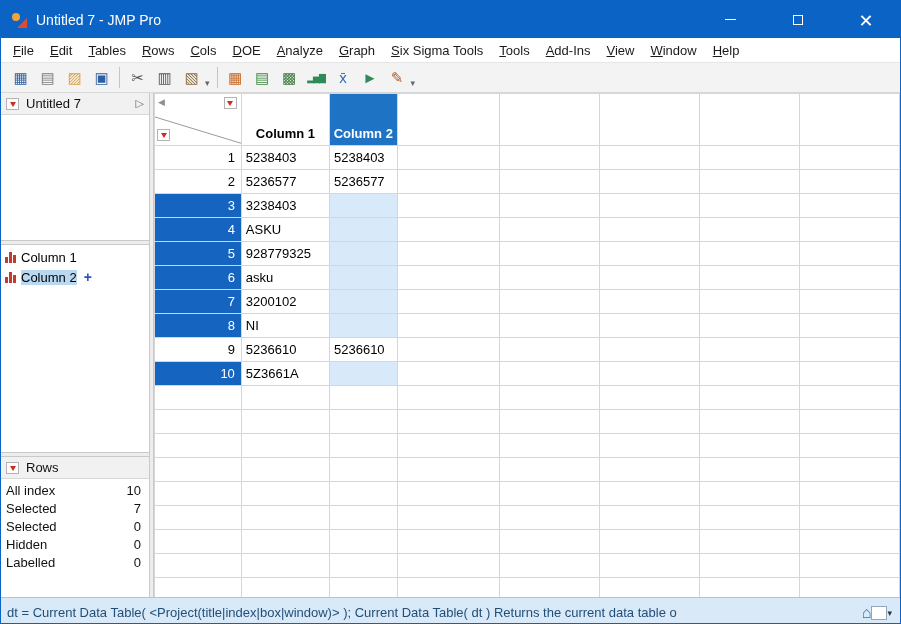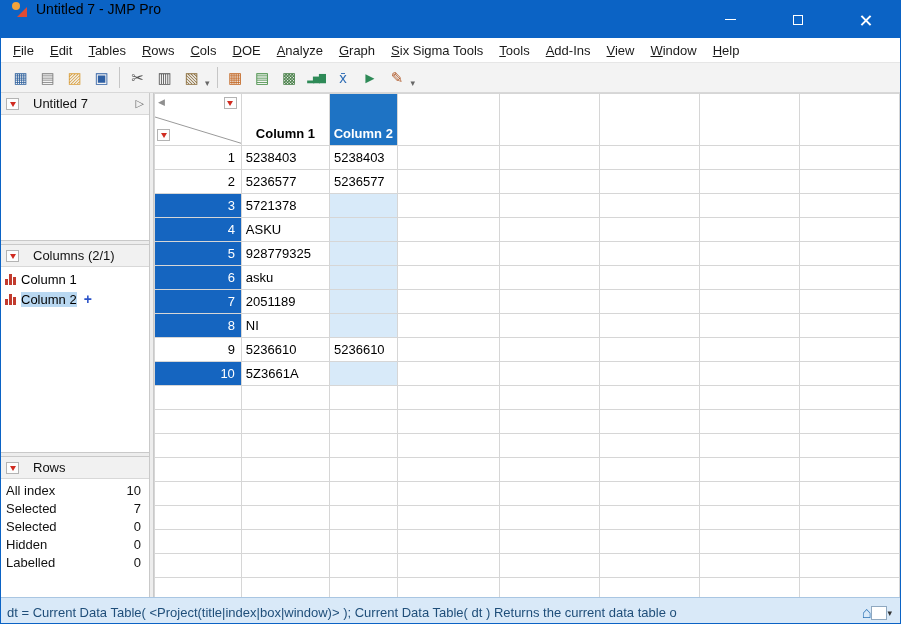--- a/index.html
+++ b/index.html
@@ -1,20 +1,20 @@
 <!DOCTYPE html>
 <html style="--titlebar: #0b63c5; --selection_blue: #1565c0; --column_header_selected: #1e73c4; --selected_cell: #d8eaf9; --status_bg: #d9e9f8; --accent_red: #d02b20;"><head>
 <meta charset="utf-8">
 <style>
   *{box-sizing:border-box}
   html,body{margin:0;padding:0;background:#e8e8e8;font-family:"Liberation Sans",sans-serif}
   .window{width:901px;height:624px;display:flex;flex-direction:column;overflow:hidden;background:#fff;
           border:1px solid var(--titlebar,#0b63c5)}
   
-  .titlebar{height:37px;flex:0 0 auto;background:var(--titlebar,#0b63c5);display:flex;align-items:flex-start;color:#000000}
+  .titlebar{height:37px;flex:0 0 auto;background:var(--titlebar,#0b63c5);display:flex;align-items:center;color:#ffffff}
   .app-icon{width:16px;height:16px;margin:0 9px 0 10px;position:relative;flex:0 0 auto}
   .app-icon::before{content:"";position:absolute;left:1px;top:1px;width:8px;height:8px;border-radius:50%;background:#f2a33c}
   .app-icon::after{content:"";position:absolute;right:0;bottom:0;width:0;height:0;
                    border-left:10px solid transparent;border-bottom:10px solid #e04b33}
   .title{font-size:14px;white-space:nowrap}
   .win-controls{margin-left:auto;display:flex;height:100%}
   .win-btn{width:68px;display:flex;align-items:center;justify-content:center;cursor:default}
   .g-min{width:11px;height:1px;background:#fff}
   .g-max{width:10px;height:10px;border:1px solid #fff}
   .g-close{position:relative;width:12px;height:12px}
@@ -30,21 +30,21 @@
   .tb-icon.tiny{font-size:9px;letter-spacing:-1px}
   .tb-sep{width:1px;height:21px;background:#c6c6c6;margin:0 4px;flex:0 0 auto}
   .tb-overflow{font-size:9px;color:#666;margin:10px 3px 0 0;flex:0 0 auto}
   
   .content{flex:1;display:flex;min-height:0}
   .sidebar{width:148px;flex:0 0 auto;display:flex;flex-direction:column;background:#fff;min-height:0}
   .vsplit{width:5px;flex:0 0 auto;background:#ededed;border-left:1px solid #c9c9c9;border-right:1px solid #c9c9c9}
   .hsplit{height:5px;flex:0 0 auto;background:#ededed;border-top:1px solid #c9c9c9;border-bottom:1px solid #c9c9c9}
   .panel{display:flex;flex-direction:column;background:#fff;overflow:hidden}
   .panel.p1{height:147px}.panel.p2{height:207px}.panel.p3{flex:1}
-  .panel-hd{height:22px;flex:0 0 auto;display:flex;align-items:center;gap:14px;padding:0 5px;background:#f1f1f1;
+  .panel-hd{height:22px;flex:0 0 auto;display:flex;align-items:center;gap:7px;padding:0 5px;background:#f1f1f1;
             border-bottom:1px solid #d8d8d8;font-size:13px;color:#111}
   .panel-body{flex:1;overflow:hidden;padding-top:2px}
   .red-tri{width:13px;height:12px;background:#fdfdfd;border:1px solid #b3b3b3;display:inline-flex;
            align-items:flex-start;justify-content:center;flex:0 0 auto}
   .red-tri::after{content:"";width:0;height:0;border:3px solid transparent;
                   border-top:5px solid var(--accent_red,#d02b20);margin-top:3px}
   .expand{margin-left:auto;color:#666;font-size:11px}
   .col-item{display:flex;align-items:center;gap:5px;padding:1px 4px;font-size:13px;height:20px}
   .hist{display:inline-flex;align-items:flex-end;gap:1px;height:12px;flex:0 0 auto}
   .hist i{width:3px;background:#c23b2e;display:block}
@@ -143,24 +143,20 @@
           <span class="red-tri"></span>
           <span class="panel-title">Untitled 7</span>
           <span class="expand">▷</span>
         </div>
         <div class="panel-body"></div>
       </div>
 
       <div class="hsplit"></div>
 
       <div class="panel p2">
-        <div class="panel-hd">
-          <span class="red-tri"></span>
-          <span class="panel-title">Columns (2/1)</span>
-        </div>
         <div class="panel-body">
             <div class="col-item">
               <span class="hist">
                 <i></i>
                 <i></i>
                 <i></i>
               </span>
               <span class="col-label">Column 1</span>
             </div>
             <div class="col-item sel">
@@ -257,21 +253,21 @@
               <td class="cell">5236577</td>
               <td class="cell">5236577</td>
               <td class="cell"></td>
               <td class="cell"></td>
               <td class="cell"></td>
               <td class="cell"></td>
               <td class="cell"></td>
             </tr>
             <tr>
               <td class="rownum sel">3</td>
-              <td class="cell">5721378</td>
+              <td class="cell">3238403</td>
               <td class="cell selcell"></td>
               <td class="cell"></td>
               <td class="cell"></td>
               <td class="cell"></td>
               <td class="cell"></td>
               <td class="cell"></td>
             </tr>
             <tr>
               <td class="rownum sel">4</td>
               <td class="cell">ASKU</td>
@@ -297,21 +293,21 @@
               <td class="cell">asku</td>
               <td class="cell selcell"></td>
               <td class="cell"></td>
               <td class="cell"></td>
               <td class="cell"></td>
               <td class="cell"></td>
               <td class="cell"></td>
             </tr>
             <tr>
               <td class="rownum sel">7</td>
-              <td class="cell">2051189</td>
+              <td class="cell">3200102</td>
               <td class="cell selcell"></td>
               <td class="cell"></td>
               <td class="cell"></td>
               <td class="cell"></td>
               <td class="cell"></td>
               <td class="cell"></td>
             </tr>
             <tr>
               <td class="rownum sel">8</td>
               <td class="cell">NI</td>

